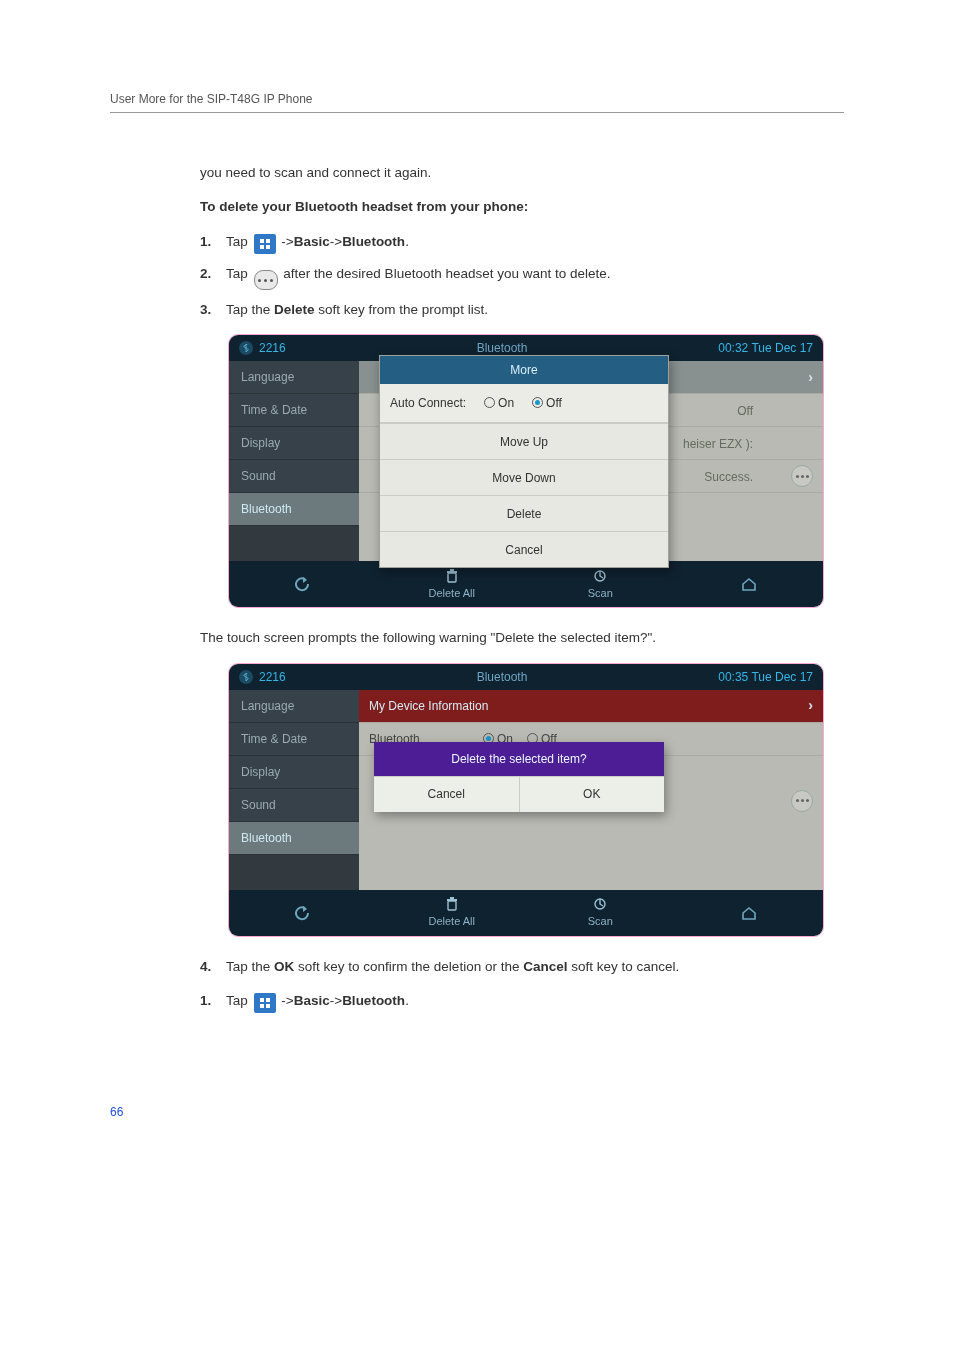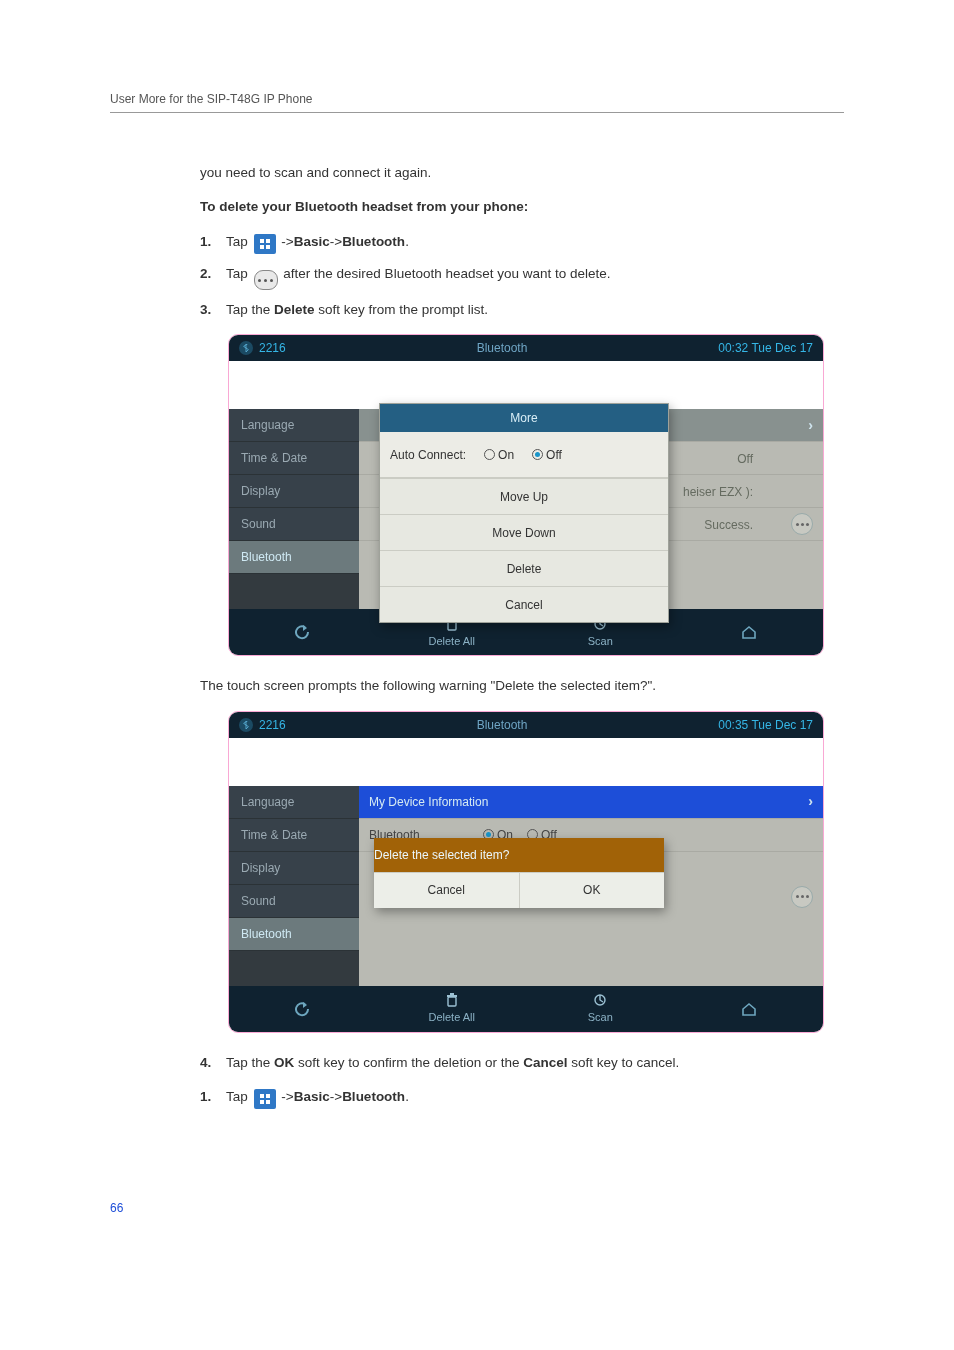--- a/index.html
+++ b/index.html
@@ -74,21 +74,21 @@
     align-items: center;
     justify-content: space-between;
     padding: 0 10px;
     color: #35b6e6;
     font-size: 12px;
   }
   .titlebar .left { display: flex; gap: 6px; align-items: center; }
   .titlebar .bt-dot { width: 14px; height: 14px; background:#1b4a63; border-radius:50%; display:inline-flex;align-items:center;justify-content:center;}
   .titlebar .bt-dot svg { width: 8px; height: 8px; }
   .titlebar .center { flex:1; text-align:center; color:#6fa5c4; }
-  .shot .content { display: flex; height: 200px; margin-top: 48px; }
+  .shot .content { display: flex; height: 200px; }
   .sidebar { width: 130px; background: #333a3f; display:flex; flex-direction: column; }
   .sidebar .item {
     height: 33px;
     padding-left: 12px;
     display:flex; align-items:center;
     color:#9aa9b2;
     font-size:12px;
     border-bottom: 1px solid #2b3236;
     background: #37414a;
   }
@@ -113,35 +113,35 @@
     background:#b91c1c; border:1px solid #9fa29a;
     box-shadow: 2px 4px 10px rgba(0,0,0,.35);
   }
   .menu-overlay .mhead{
     background:#245f83; color:#d9eef7; text-align:center;
     padding:5px 0; font-size:12px;
   }
   .menu-overlay .mrow{
     background:#ecece6; color:#333; font-size:12px;
     display:flex; align-items:center;
-    height:46px; border-bottom:1px solid #cbccc4;
+    height:39px; border-bottom:1px solid #cbccc4;
     padding:0 10px; gap:18px;
   }
   .menu-overlay .mbtn{
     background:#e7e8e1; color:#333; text-align:center;
     height:36px; display:flex; align-items:center; justify-content:center;
     border-top:1px solid #cbccc4; font-size:12px;
   }
 
   
   .dialog{
     position:absolute; left:15px; top:52px; width:290px;
     box-shadow: 2px 4px 10px rgba(0,0,0,.35);
   }
-  .dialog .dhead{ background:#a16207; color:#eaf6fb; padding:8px 0; font-size:12px;}
+  .dialog .dhead{ background:#4c1d95; color:#eaf6fb; text-align:center; padding:8px 0; font-size:12px;}
   .dialog .dbtns{ display:flex; }
   .dialog .dbtns .dbtn{
     flex:1; background:#eceee8; height:36px;
     display:flex;align-items:center;justify-content:center;
     border-top:1px solid #cbccc4; font-size:12px; color:#333;
   }
   .dialog .dbtns .dbtn + .dbtn{ border-left:1px solid #cbccc4; }
 
   .right-faded { position:absolute; right:70px; color:#656b60; font-size:12px;}
   .right-faded2{ position:absolute; right:70px; color:#656b60; font-size:12px;}
@@ -315,21 +315,21 @@
       <div class="content">
         <div class="sidebar">
           <div class="item">Language</div>
           <div class="item">Time &amp; Date</div>
           <div class="item">Display</div>
           <div class="item">Sound</div>
           <div class="item active">Bluetooth</div>
           <div style="flex:1;background:#333a3f"></div>
         </div>
         <div class="main">
-          <div class="row head" style="background:#1d4ed8;">
+          <div class="row head" style="background:#7f1d1d;">
             <span>My Device Information</span>
             <span class="chev">›</span>
           </div>
           <div class="row">
             <span style="min-width:100px;">Bluetooth</span>
             <span><span class="radio on"></span><span>On</span></span>
             <span><span class="radio"></span><span>Off</span></span>
           </div>
           <div class="row" style="border:none; position:relative;">
             <span class="more-round" style="position:absolute; right:10px; top:34px;">

